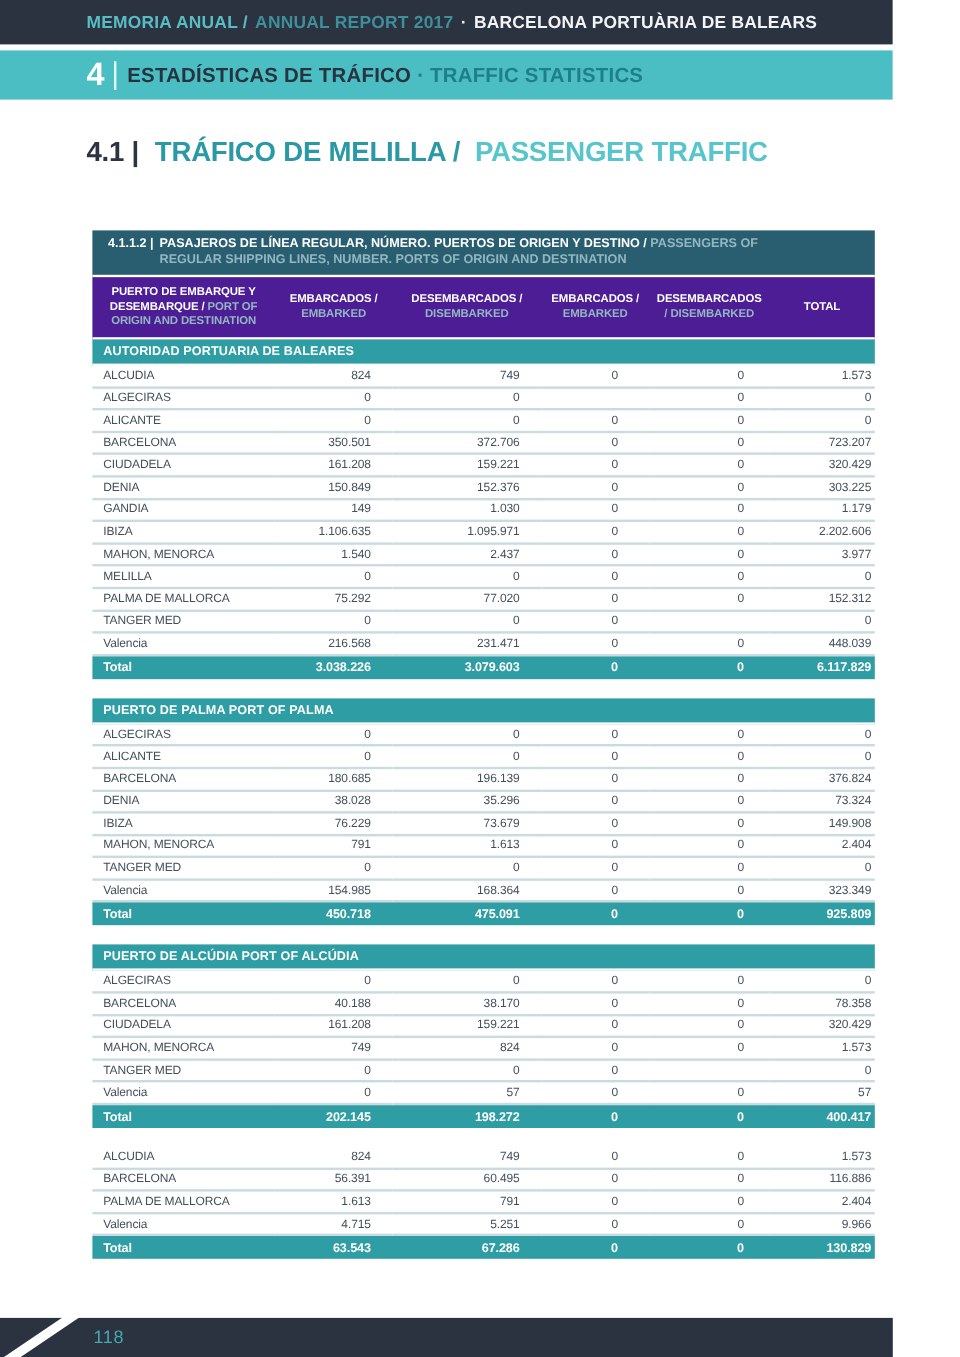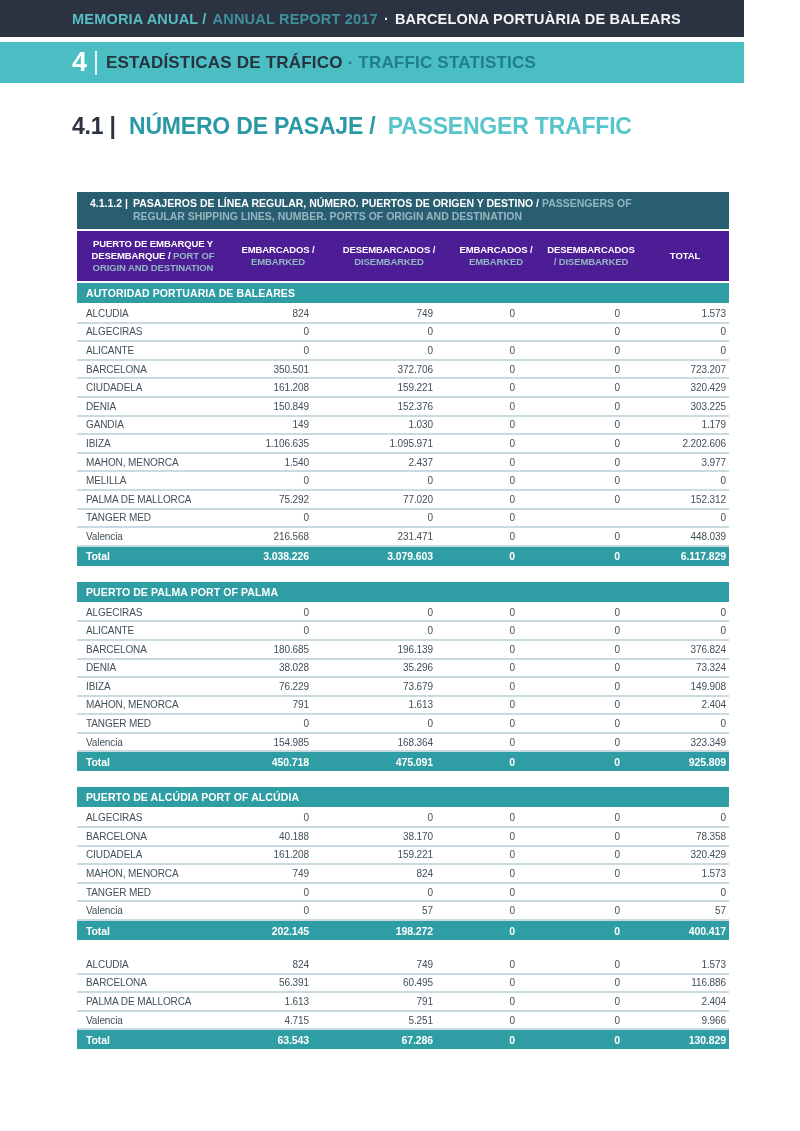--- a/index.html
+++ b/index.html
@@ -93,21 +93,21 @@
   <div class="chapterbar">
     <span class="ch-num">4</span>
     <span class="ch-div"></span>
     <span class="ch-es">ESTADÍSTICAS DE TRÁFICO</span>
     <span class="ch-sep">·</span>
     <span class="ch-en">TRAFFIC STATISTICS</span>
   </div>
 
   <div class="main-title">
     <span class="mt-num">4.1 |</span>
-    <span class="mt-es">NÚMERO DE PASAJE /</span>
+    <span class="mt-es">TRÁFICO DE MELILLA /</span>
     <span class="mt-en">PASSENGER TRAFFIC</span>
   </div>
 
   <div class="tables">
 
     <div class="t-caption">
       <div class="cap-code">4.1.1.2 |</div>
       <div class="cap-text">
         <span class="cap-es">PASAJEROS DE LÍNEA REGULAR, NÚMERO. PUERTOS DE ORIGEN Y DESTINO /</span>
         <span class="cap-en">PASSENGERS OF REGULAR SHIPPING LINES, NUMBER. PORTS OF ORIGIN AND DESTINATION</span>
@@ -447,14 +447,19 @@
               <div class="cell c4 num">0</div>
               <div class="cell c5 num">0</div>
               <div class="cell c6 num">130.829</div>
             </div>
           </div>
         </div>
       </div>
 
   </div>
 
+  <div class="footer">
+    <div class="footer-wedge"></div>
+    <div class="footer-bar"></div>
+    <span class="page-num">118</span>
+  </div>
 
 </div>
 
 </body></html>

